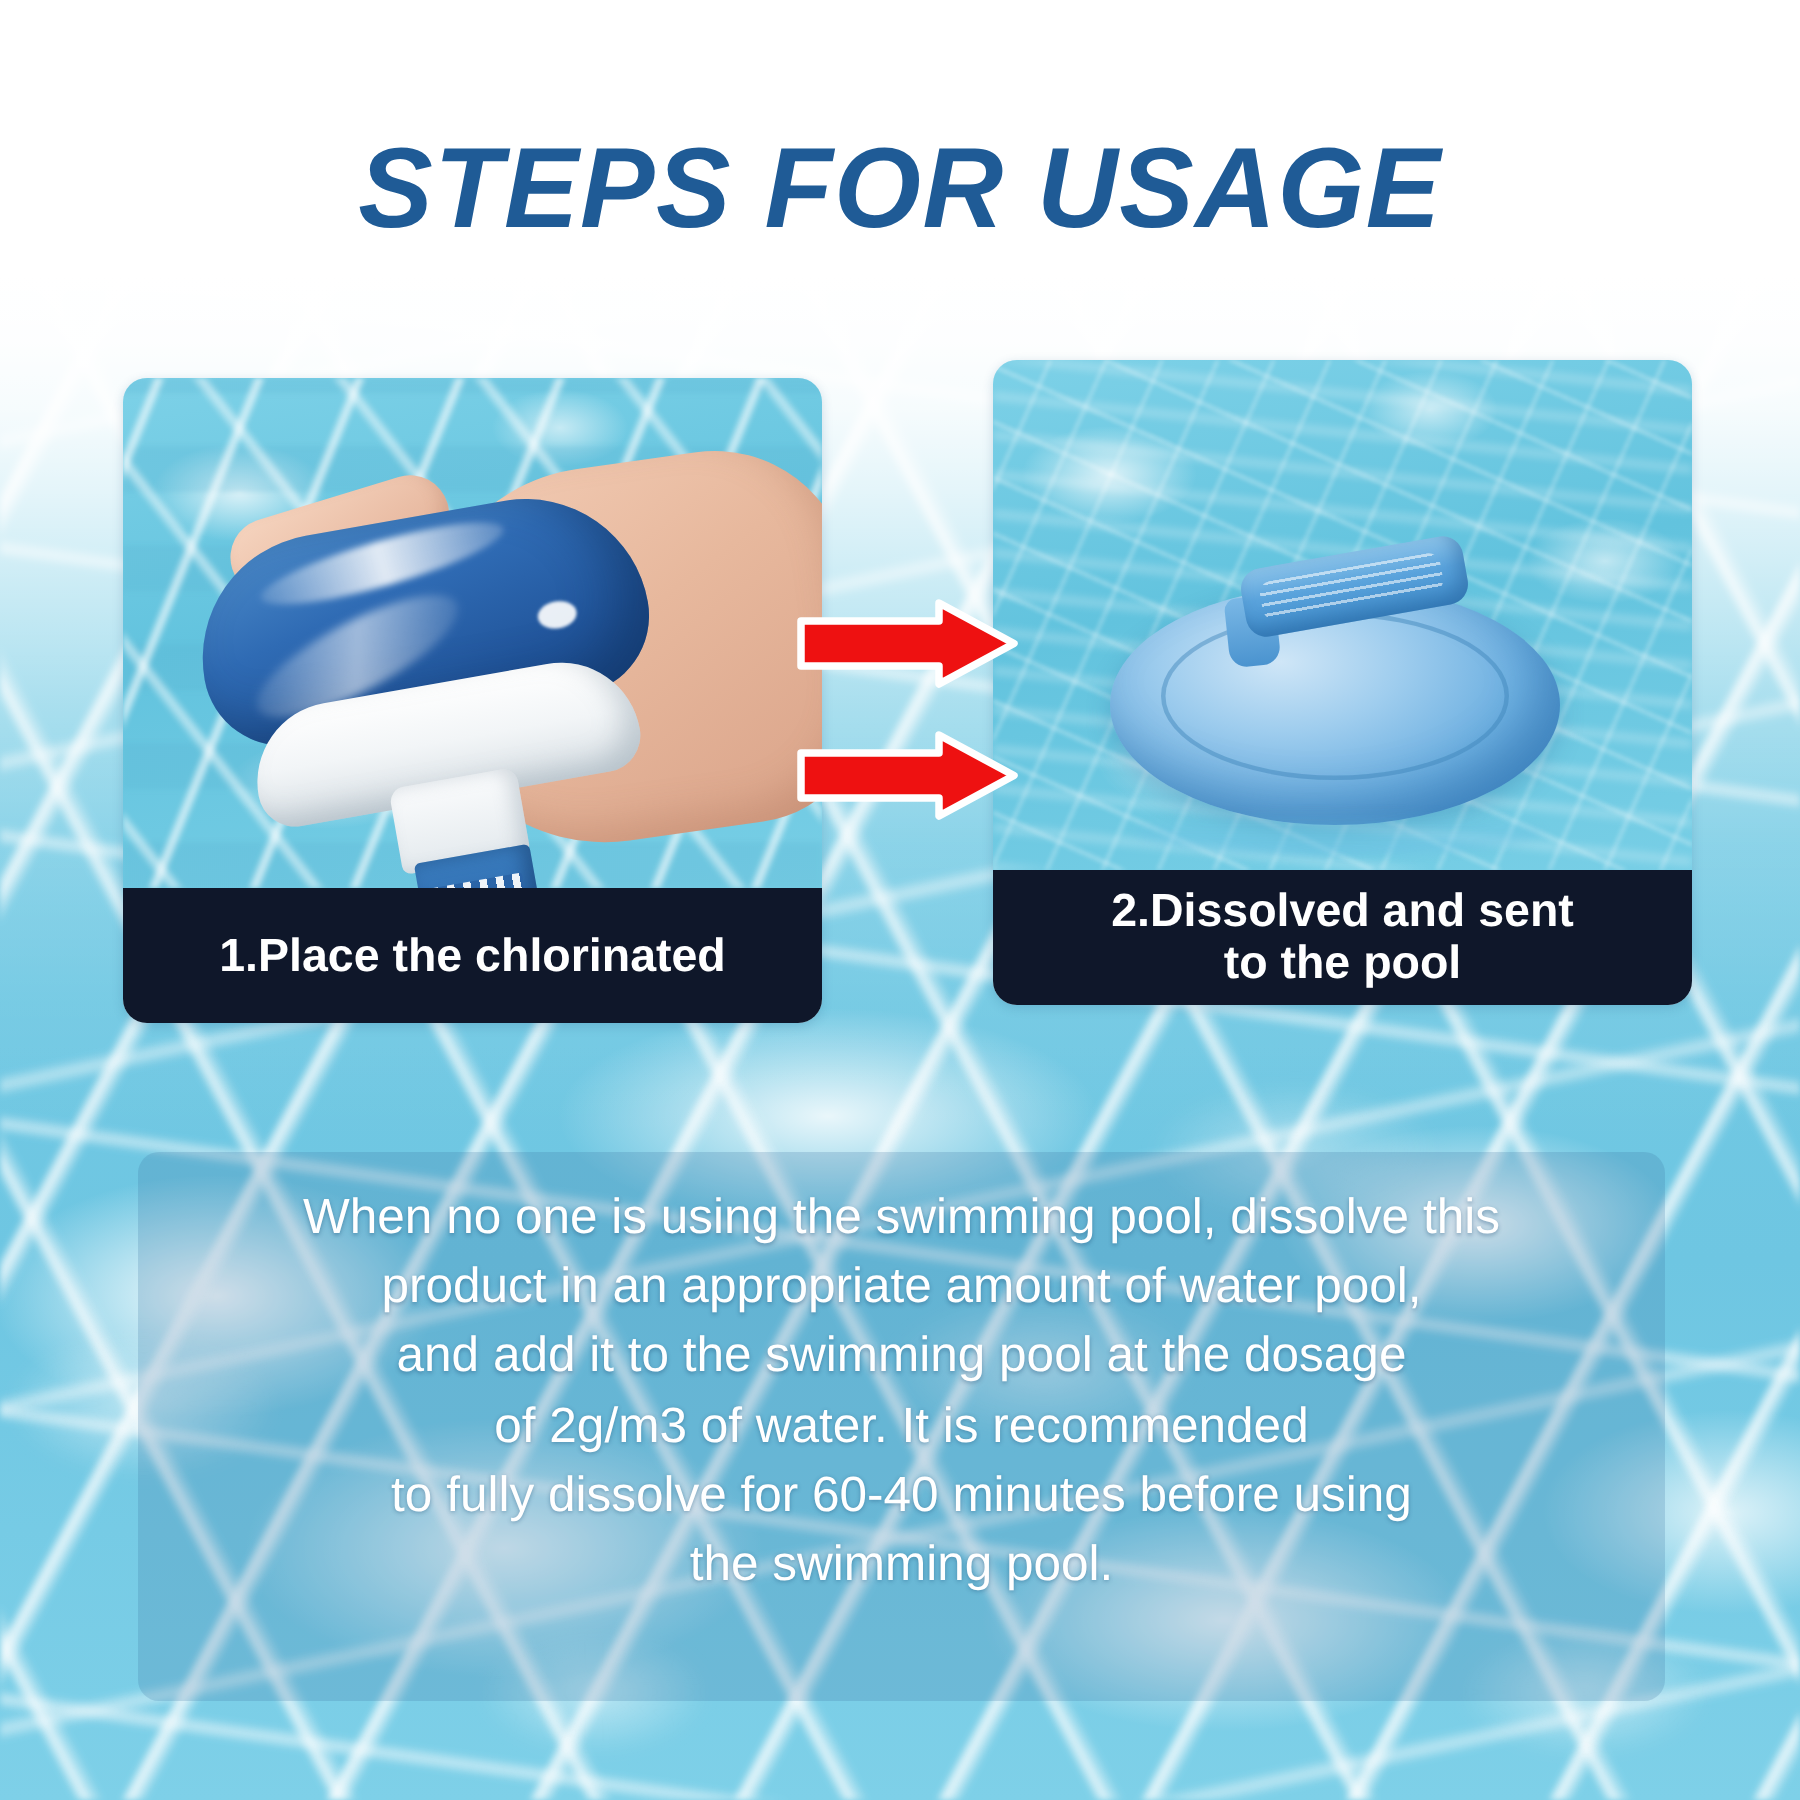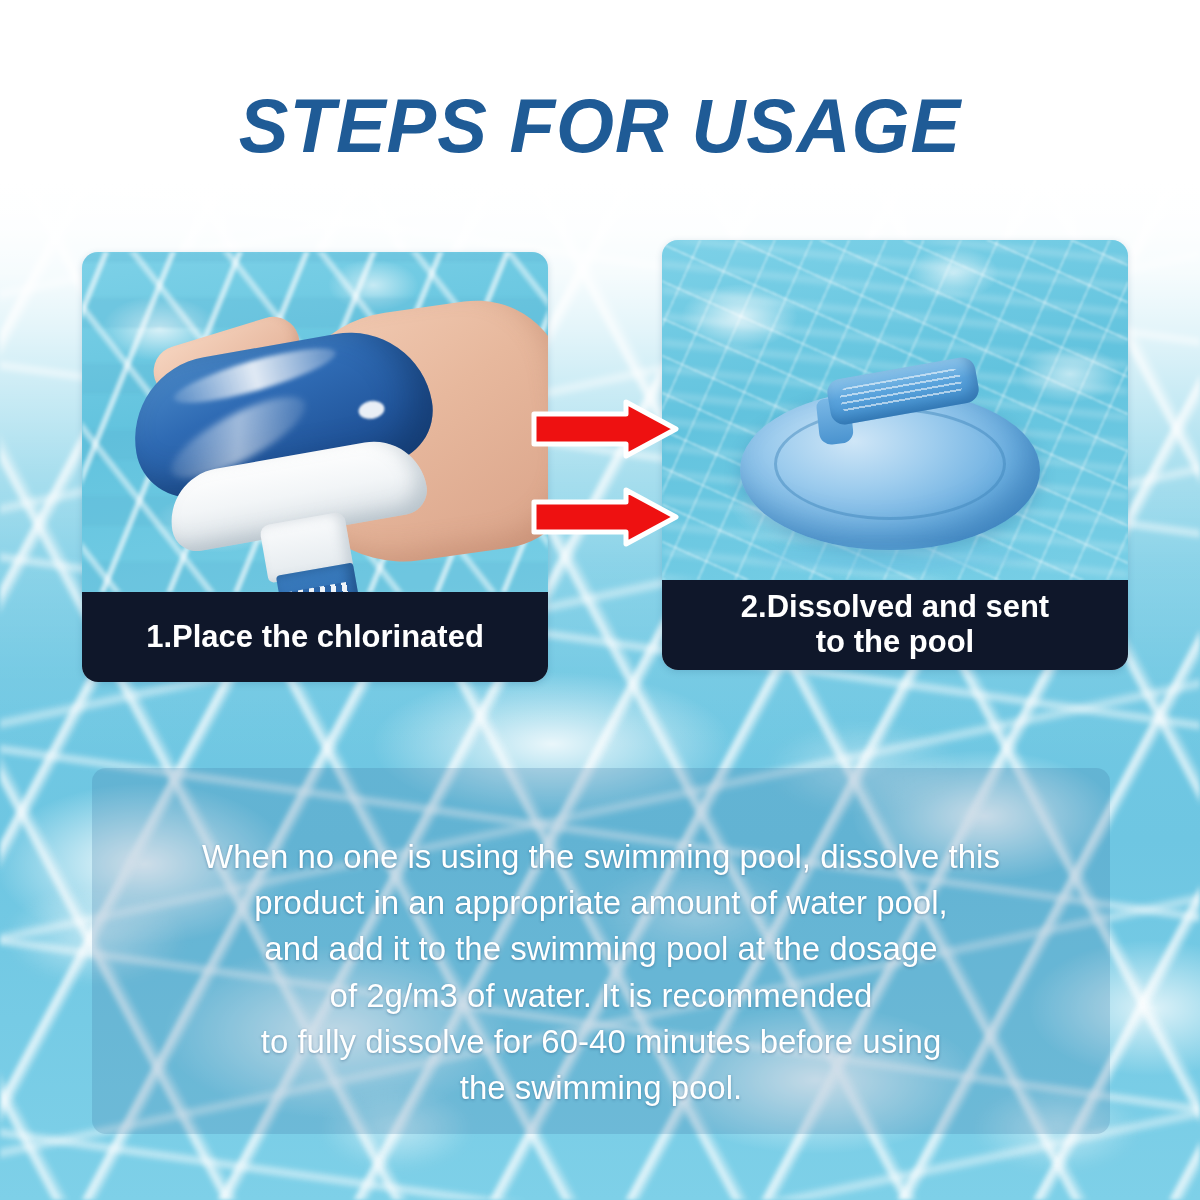--- a/index.html
+++ b/index.html
@@ -247,21 +247,20 @@
     left:92px; top:768px; width:1018px; height:366px;
     background:rgba(60,115,160,.22);
     border-radius:14px;
   }
   #note-text{
     position:absolute; z-index:8;
     left:92px; top:788px; width:1018px;
     text-align:center; color:#ffffff;
     font-size:33px; line-height:1.40;
     text-shadow:0 1px 3px rgba(30,80,120,.45);
-    margin-top:46px;
   }
   #note-text .ln{ display:block; white-space:pre; }
 </style>
 </head>
 <body>
 
 <div id="bg">
   <div class="waterbase"></div>
   <div class="caustics"></div>
   <div class="caustics2"></div>

